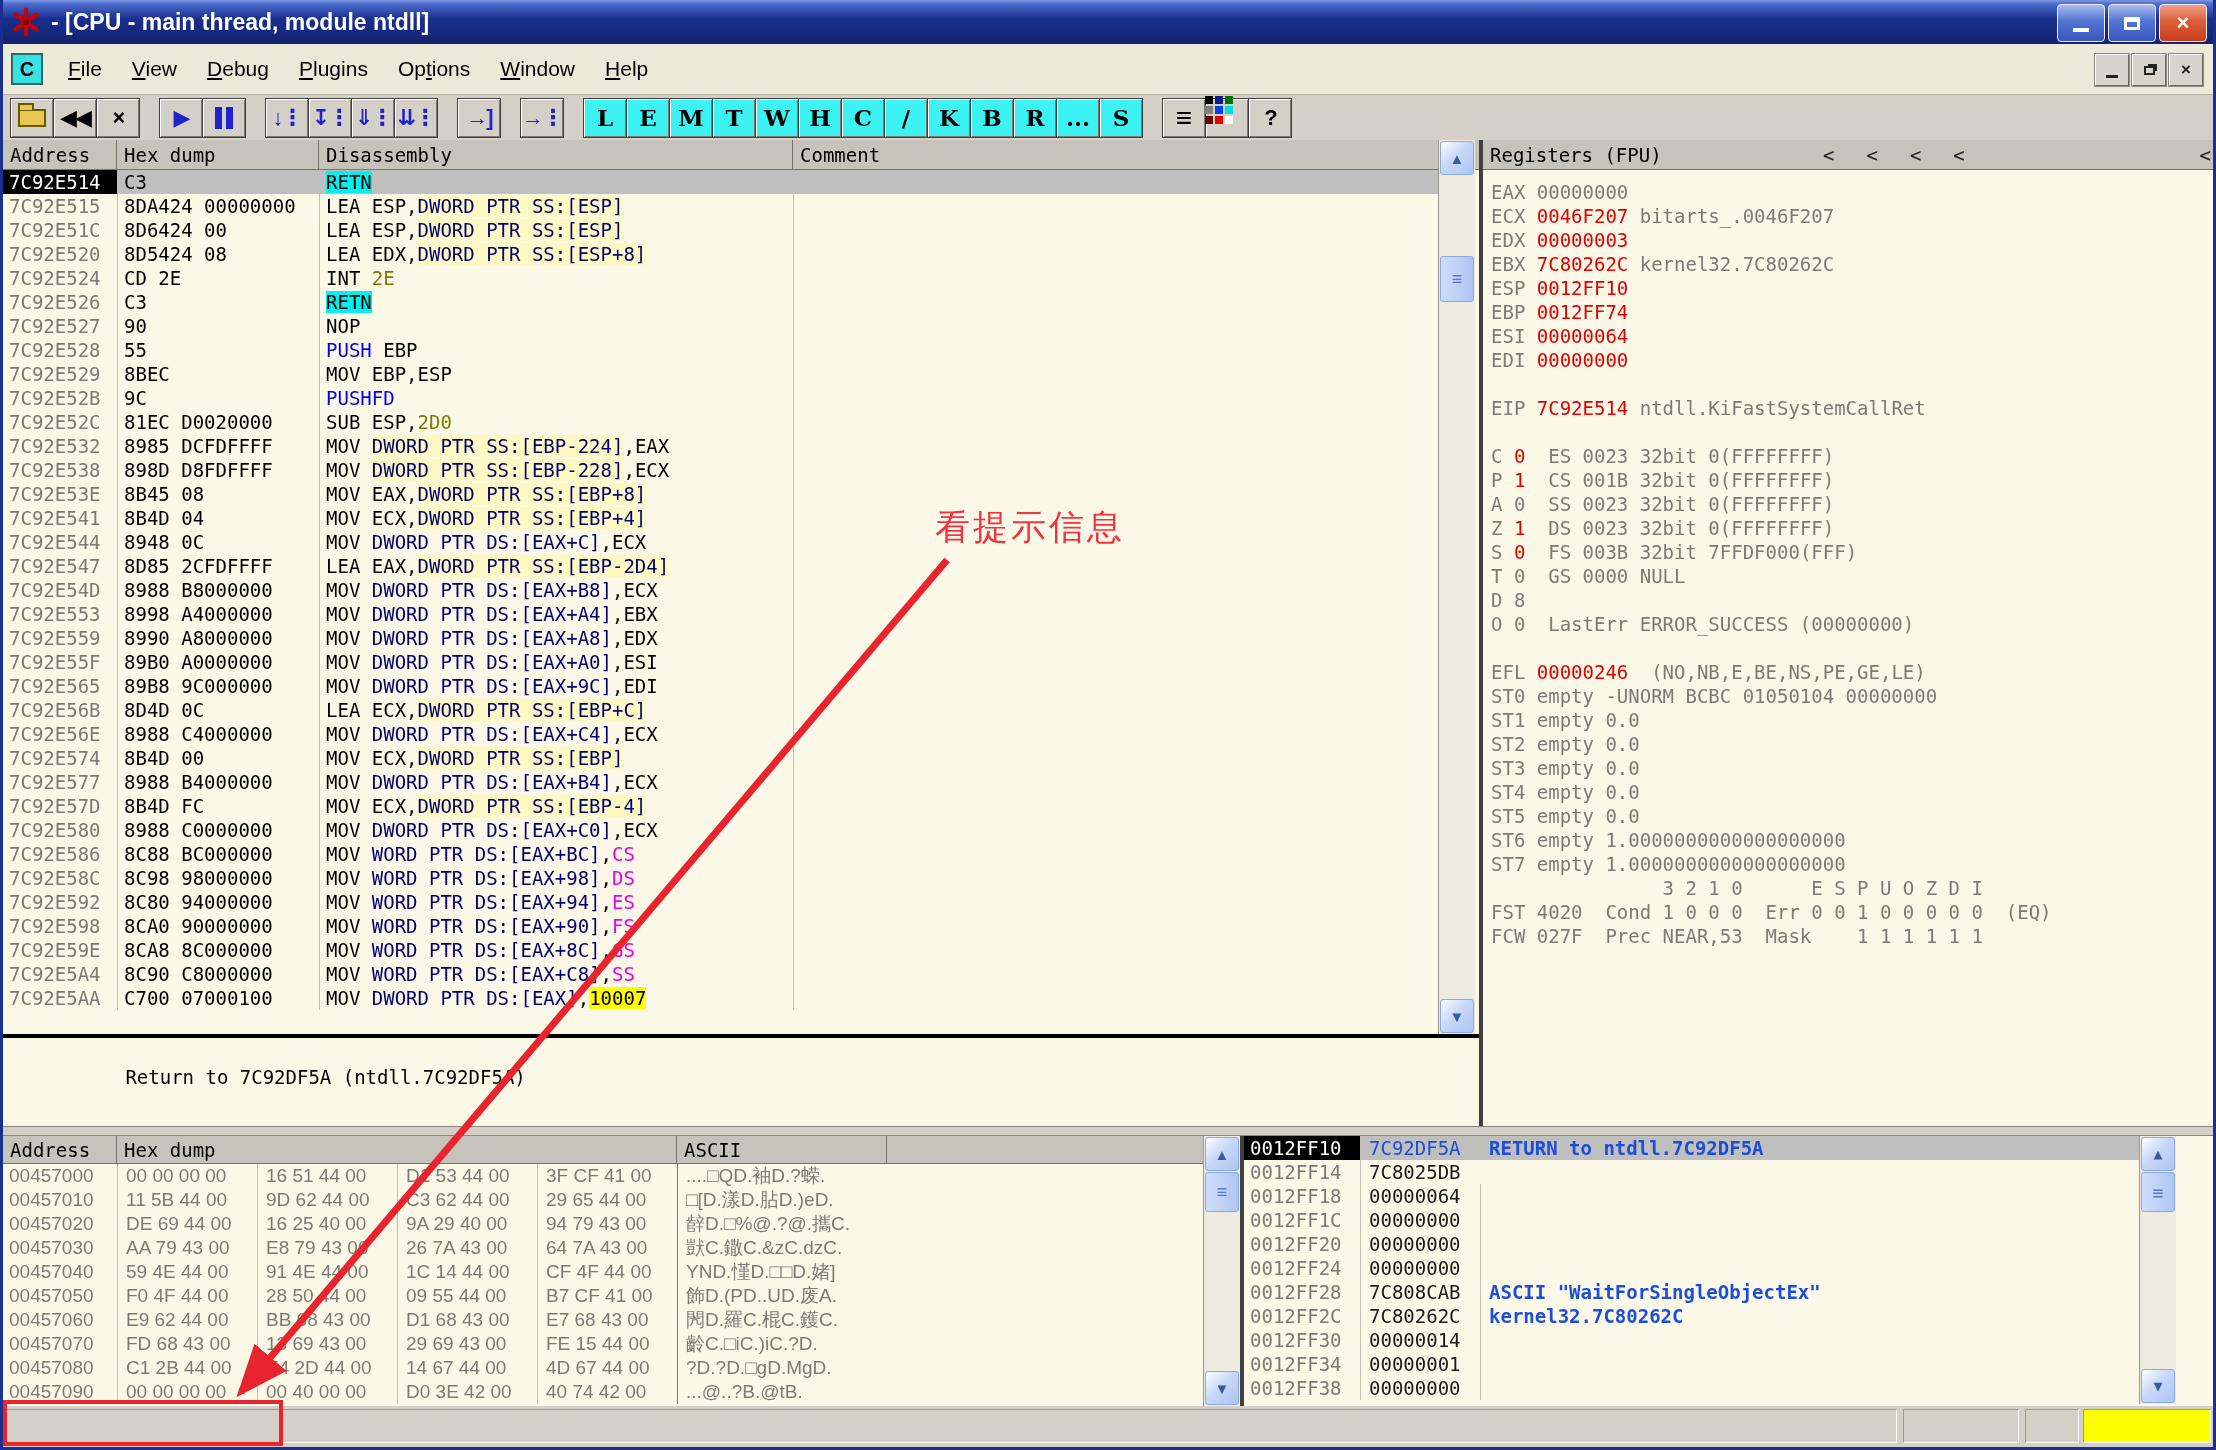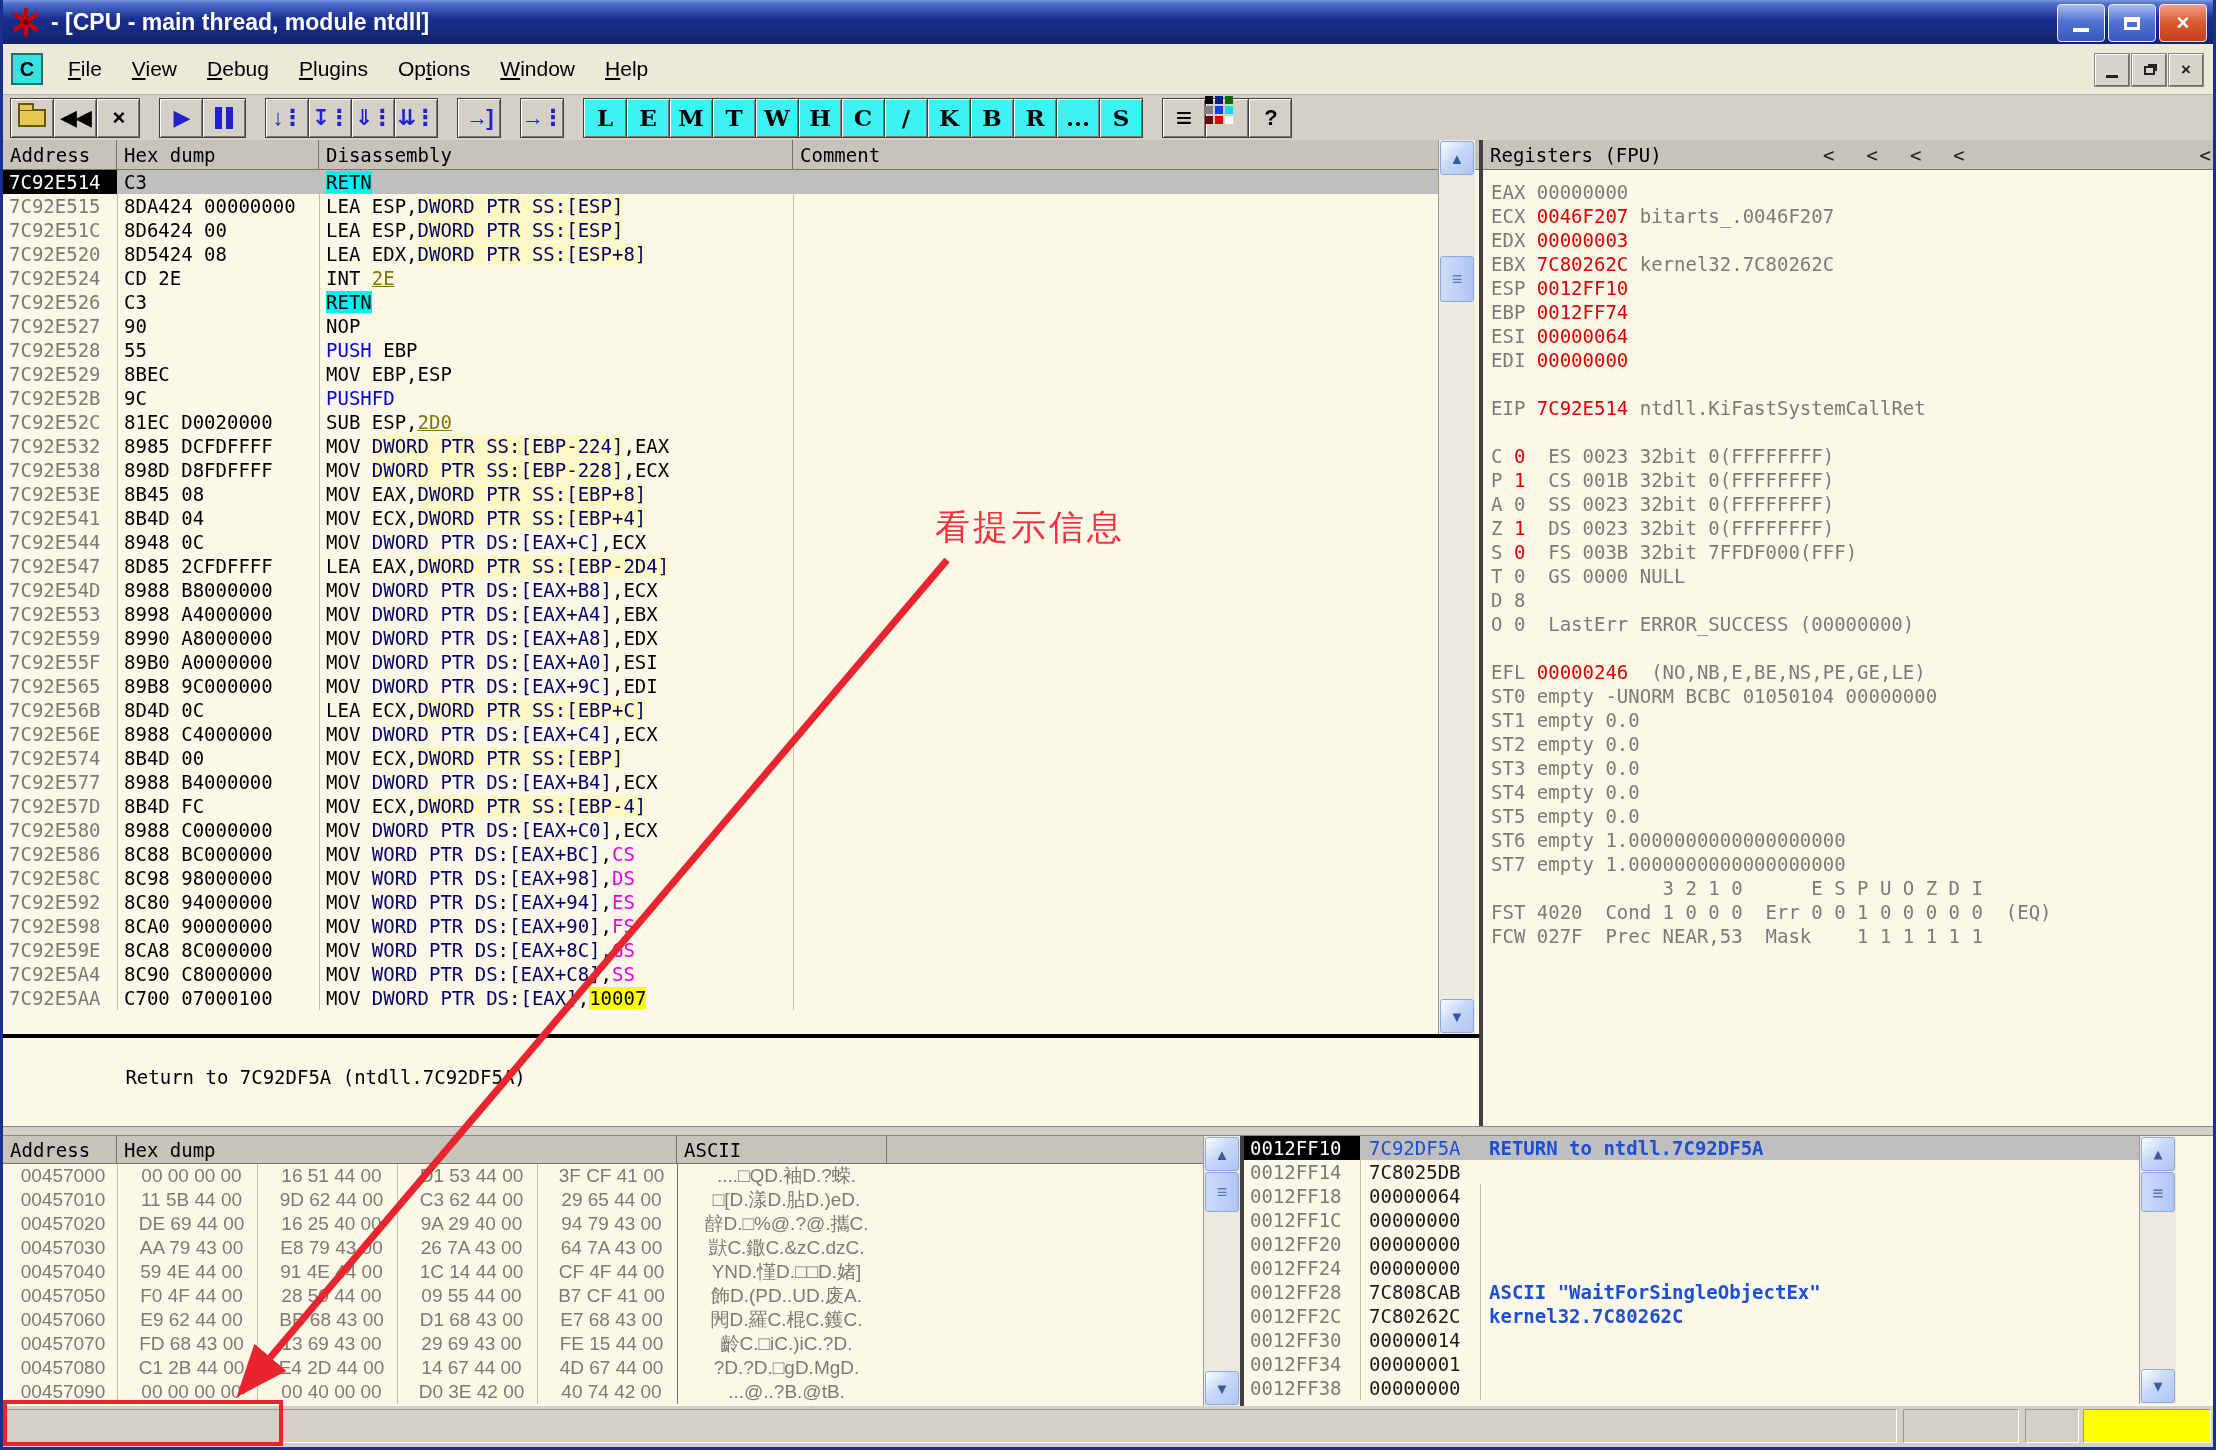--- a/index.html
+++ b/index.html
@@ -73,21 +73,21 @@
   .drow.sel{background:#BFBFBF;}
   .dc{box-sizing:border-box;overflow:hidden;padding-left:6px;}
   .ca{width:114px;color:#7C7A74;}
   .drow.sel .ca{background:#000;color:#FFF;}
   .ch{width:202px;color:#000;border-left:1px solid #C2BEB2;}
   .cd{width:474px;border-left:1px solid #C2BEB2;}
   .cc{flex:1;border-left:1px solid #C2BEB2;}
   .c-k{color:#000;} .c-n{color:#00006E;}
   .c-m{color:#00006E;background:#fef9c3;}
   .c-hl{color:#000;background:#00F0F0;}
-  .c-b{color:#0000E0;} .c-o{color:#7C7A00;text-decoration:underline;}
+  .c-b{color:#0000E0;} .c-o{color:#7C7A00;}
   .c-s{color:#E800E8;} .c-y{color:#000;background:#FFFF00;}
   .c-g{color:#7C7A74;} .c-r{color:#E00000;margin-top:16px;}
   .splitter{position:absolute;left:0;top:894px;width:1476px;height:4px;background:#000;}
   .infopane{position:absolute;left:0;top:898px;width:1476px;height:88px;background:#FCF8E8;
     font-size:19px;padding:6px 0 0 8px;box-sizing:border-box;color:#000;white-space:pre;}
 
   
   .vscroll{position:absolute;width:37px;background:#EDEAE0;border-left:1px solid #9A9890;box-sizing:border-box;}
   .sb-btn{position:absolute;left:1px;width:34px;height:34px;border-radius:3px;
     background:linear-gradient(135deg,#FDFEFF,#C7D8F8 45%,#AFC5F2);border:1px solid #8CA8DC;
@@ -104,21 +104,21 @@
   .chevrons{position:absolute;left:340px;top:0;display:flex;gap:32px;color:#222;}
   .chev-edge{position:absolute;right:2px;top:0;color:#222;}
   .reg-body{padding:10px 0 0 8px;font-size:19px;}
   .regline{height:24px;line-height:24px;white-space:pre;overflow:hidden;}
 
   
   .hsplit{position:absolute;left:0;top:1126px;width:2210px;height:10px;background:#D4D0C8;
     border-top:1px solid #8A8880;border-bottom:1px solid #8A8880;box-sizing:border-box;}
   .bottom{position:absolute;left:0;top:1136px;width:2210px;height:270px;background:#FCF8E8;}
   .dump{position:absolute;left:0;top:0;width:1237px;height:270px;}
-  .dumprows{position:absolute;left:0;top:28px;width:1200px;height:240px;overflow:hidden;text-align:center;}
+  .dumprows{position:absolute;left:0;top:28px;width:1200px;height:240px;overflow:hidden;}
   .dump .phead{height:28px;line-height:28px;}
   .dmr{display:flex;height:24px;line-height:24px;font-size:19px;white-space:pre;color:#7C7A74;}
   .dma{width:114px;padding-left:6px;box-sizing:border-box;}
   .dmg{width:140px;padding-left:8px;border-left:1px solid #C2BEB2;box-sizing:border-box;overflow:hidden;}
   .dmt{width:210px;padding-left:8px;border-left:1px solid #76736B;box-sizing:border-box;overflow:hidden;}
   .stack{position:absolute;left:1241px;top:0;width:932px;height:268px;overflow:hidden;}
   .srow{display:flex;height:24px;line-height:24px;font-size:19px;white-space:pre;}
   .srow.sel{background:#BFBFBF;}
   .sa{width:116px;padding-left:6px;color:#7C7A74;box-sizing:border-box;}
   .srow.sel .sa{background:#000;color:#FFF;}

